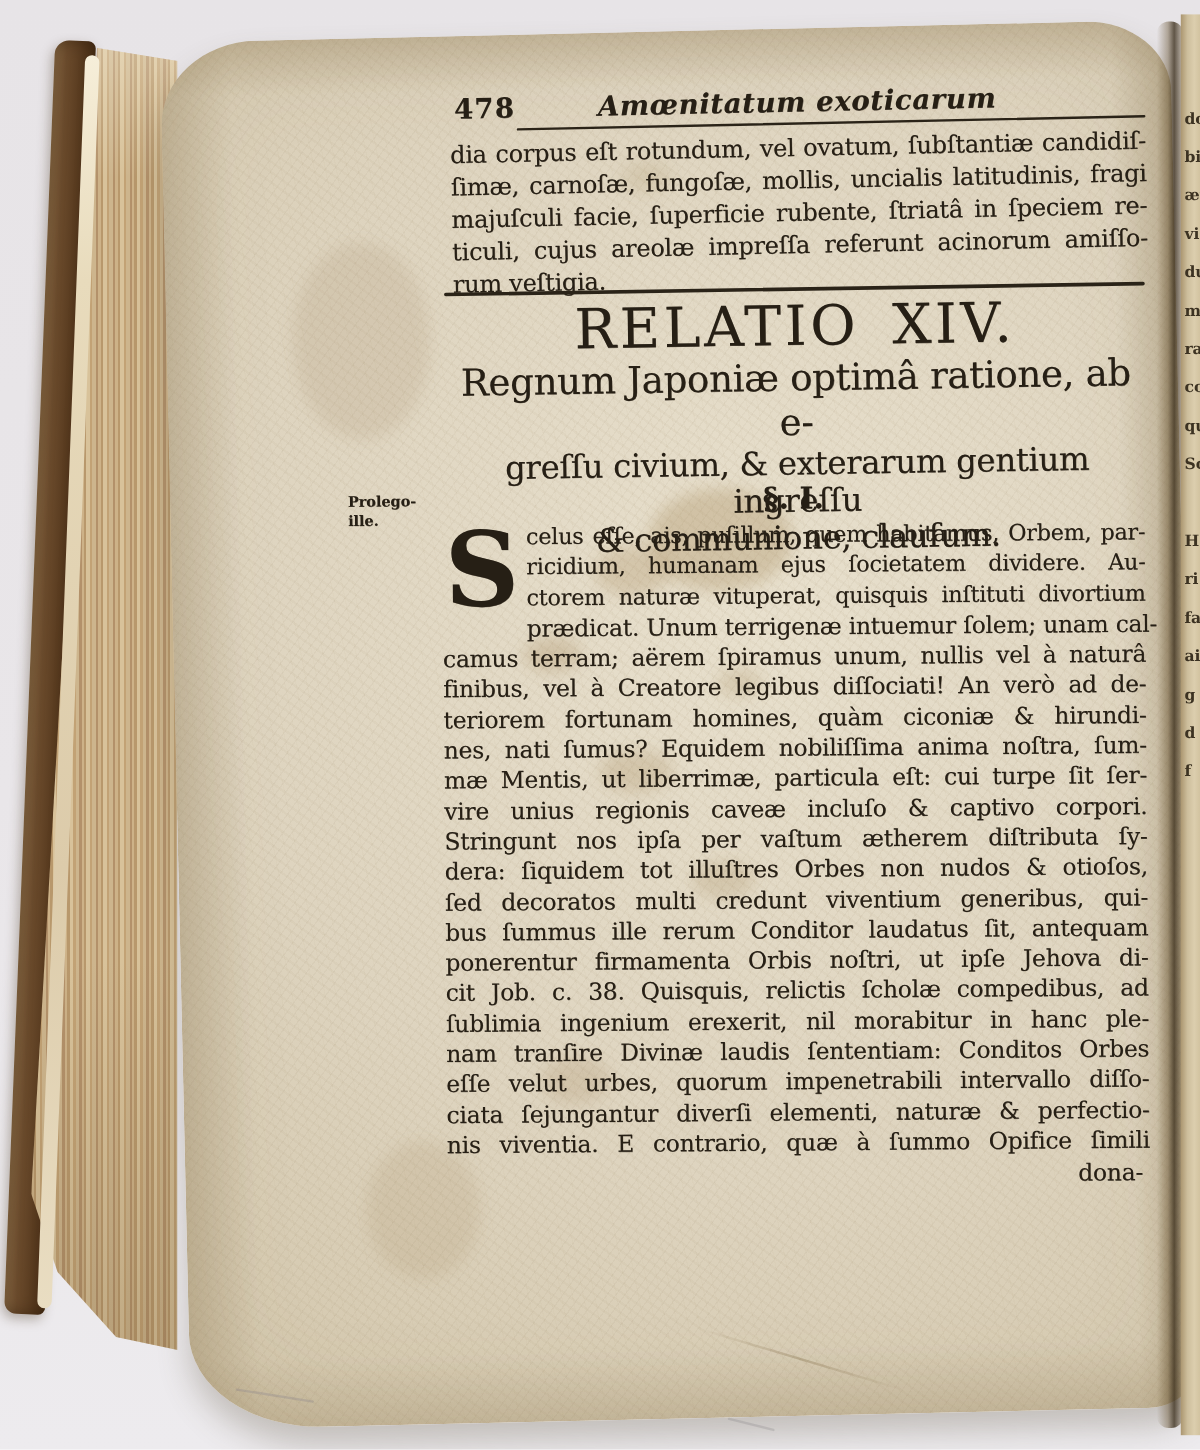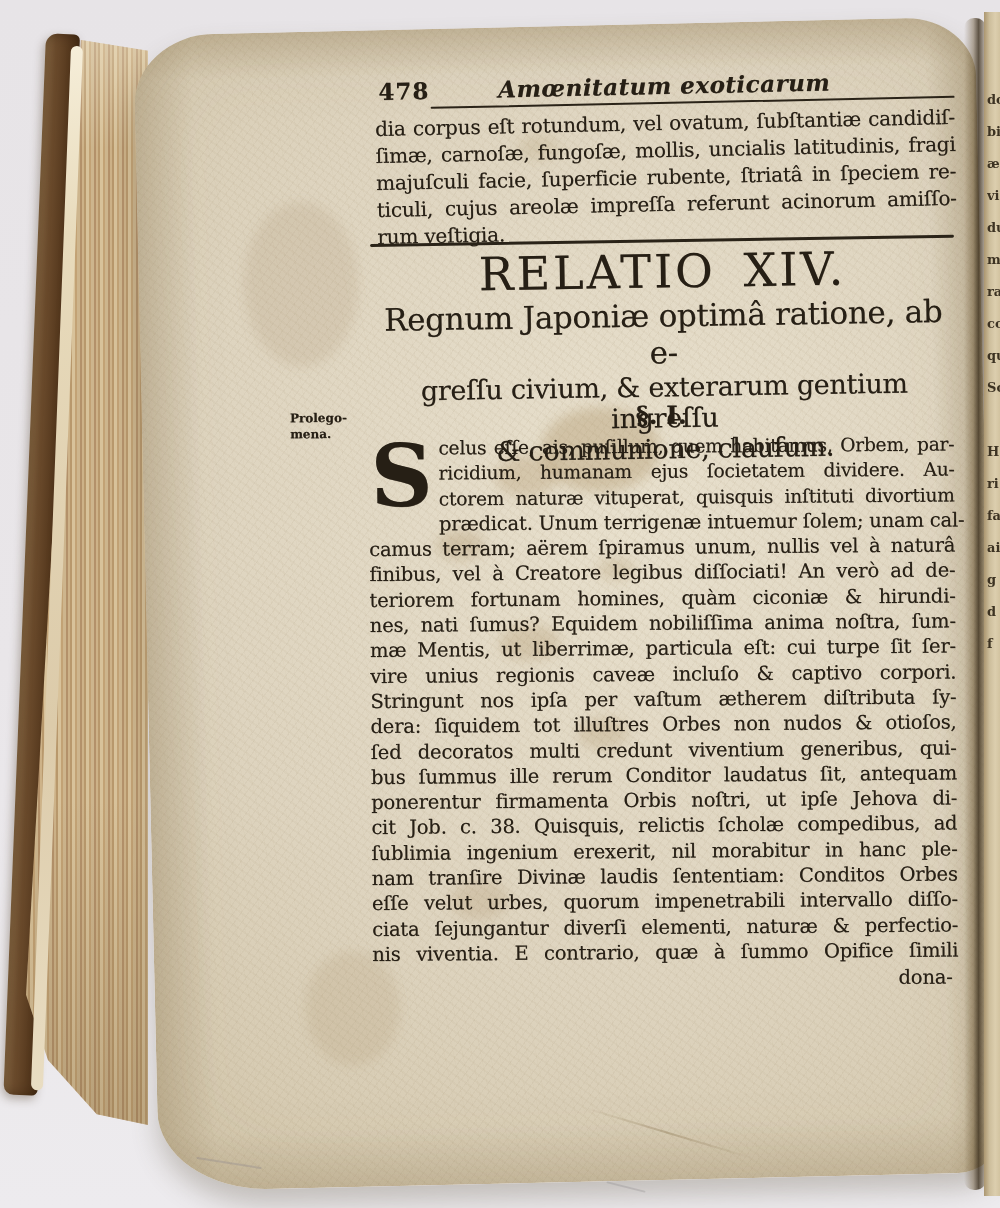--- a/index.html
+++ b/index.html
@@ -169,21 +169,21 @@
 <div class="abs block-b ink">
   <div class="rule2"></div>
   <div class="relatio">RELATIO XIV.</div>
   <div class="sub1">Regnum Japoniæ optimâ ratione, ab e-</div>
   <div class="sub2">greſſu civium, &amp; exterarum gentium ingreſſu</div>
   <div class="sub3">&amp; communione, clauſum.</div>
 </div>
 
 <div class="abs margin-note ink">
     <div class="mline">Prolego-</div>
-    <div class="mline">mena.</div>
+    <div class="mline">ille.</div>
   </div>
 
 <div class="abs block-c ink">
   <div class="secmark">§. I.</div>
   <div class="bodypar">
     <span class="dropcap">S</span>
     <div class="bodylines">
         <div class="bline">celus eſſe, ais, puſillum, quem habitamus, Orbem, par-</div>
         <div class="bline">ricidium, humanam ejus ſocietatem dividere. Au-</div>
         <div class="bline">ctorem naturæ vituperat, quisquis inſtituti divortium</div>

